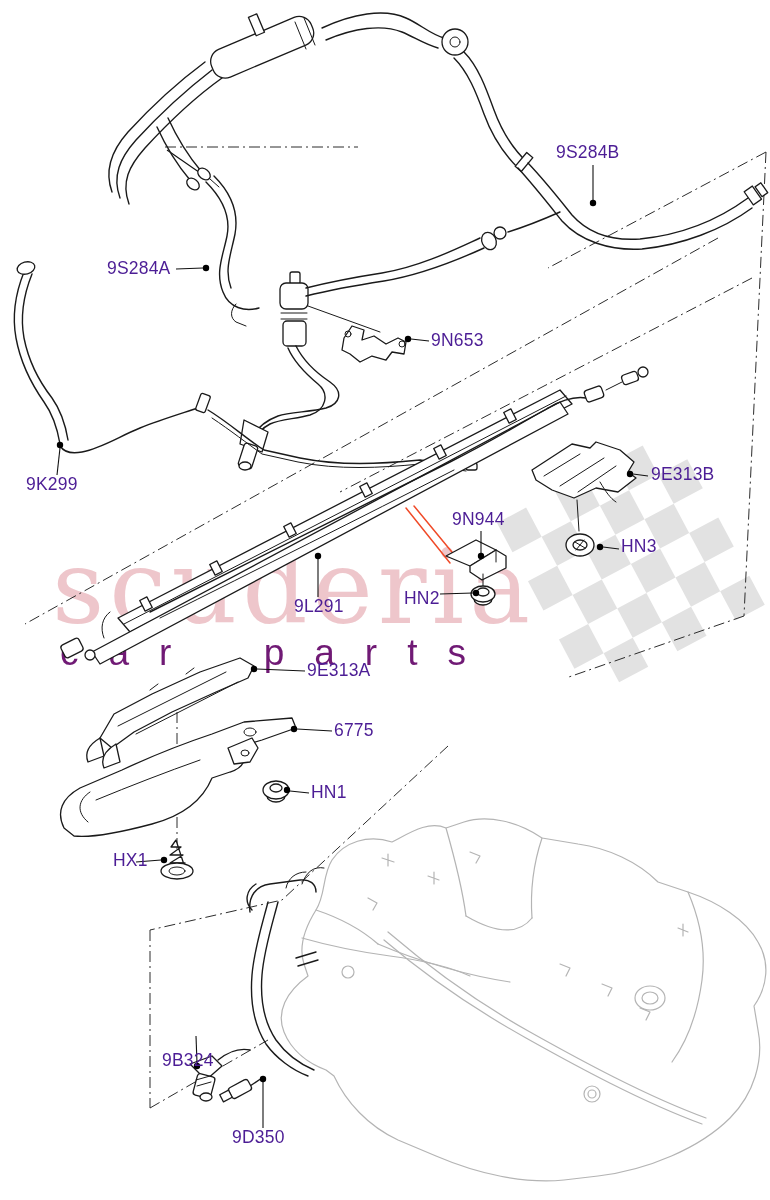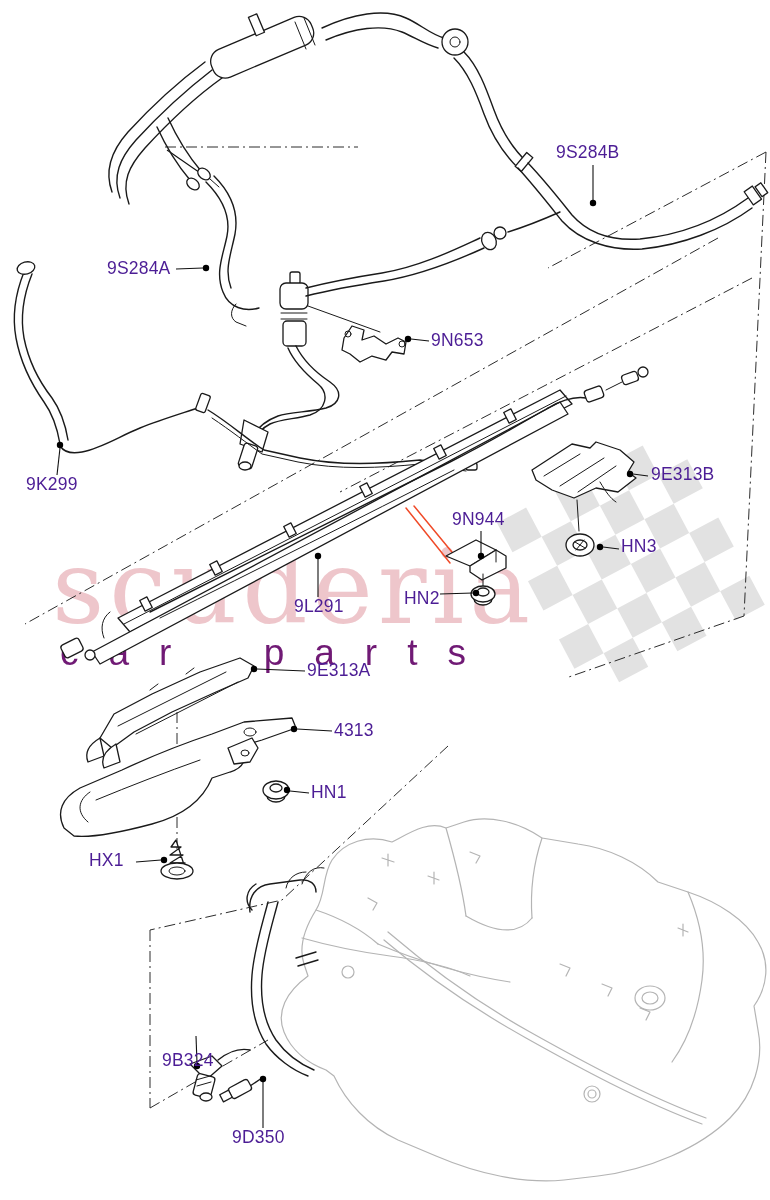--- a/index.html
+++ b/index.html
@@ -338,19 +338,19 @@
   <div class="part-label" style="left:556px;top:144px;">9S284B</div>
   <div class="part-label" style="left:107px;top:260px;">9S284A</div>
   <div class="part-label" style="left:431px;top:332px;">9N653</div>
   <div class="part-label" style="left:26px;top:476px;">9K299</div>
   <div class="part-label" style="left:651px;top:466px;">9E313B</div>
   <div class="part-label" style="left:452px;top:511px;">9N944</div>
   <div class="part-label" style="left:621px;top:538px;">HN3</div>
   <div class="part-label" style="left:404px;top:590px;text-align:right;">HN2</div>
   <div class="part-label" style="left:294px;top:598px;">9L291</div>
   <div class="part-label" style="left:307px;top:662px;">9E313A</div>
-  <div class="part-label" style="left:334px;top:722px;">4313</div>
+  <div class="part-label" style="left:334px;top:722px;">6775</div>
   <div class="part-label" style="left:311px;top:784px;">HN1</div>
-  <div class="part-label" style="left:89px;top:852px;text-align:center;">HX1</div>
+  <div class="part-label" style="left:113px;top:852px;text-align:center;">HX1</div>
   <div class="part-label" style="left:162px;top:1052px;">9B324</div>
   <div class="part-label" style="left:232px;top:1129px;">9D350</div>
 
 </div>
 
 </body></html>

